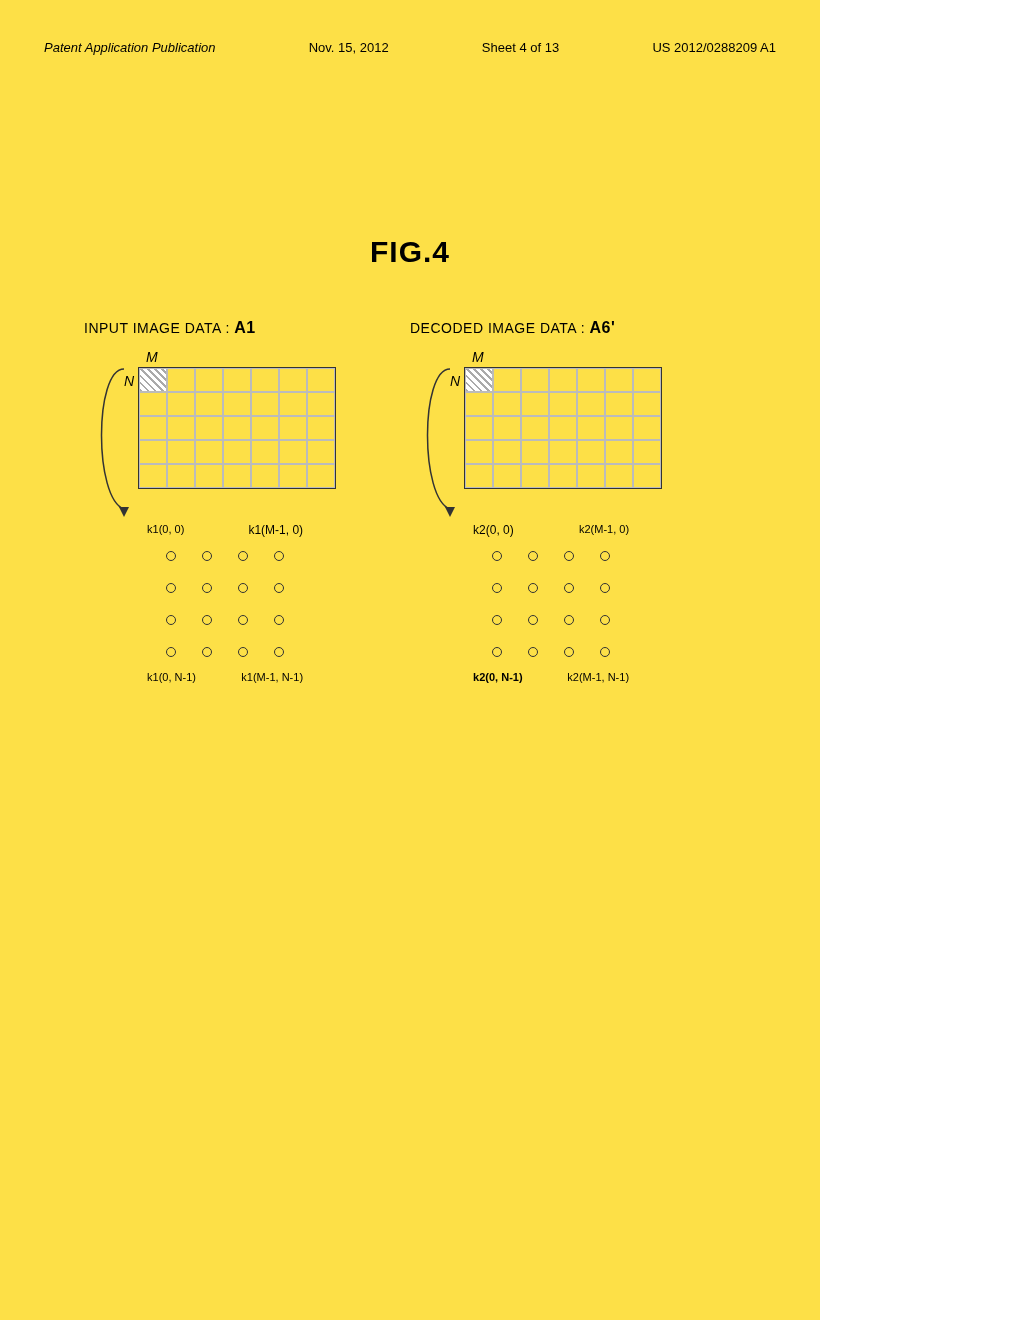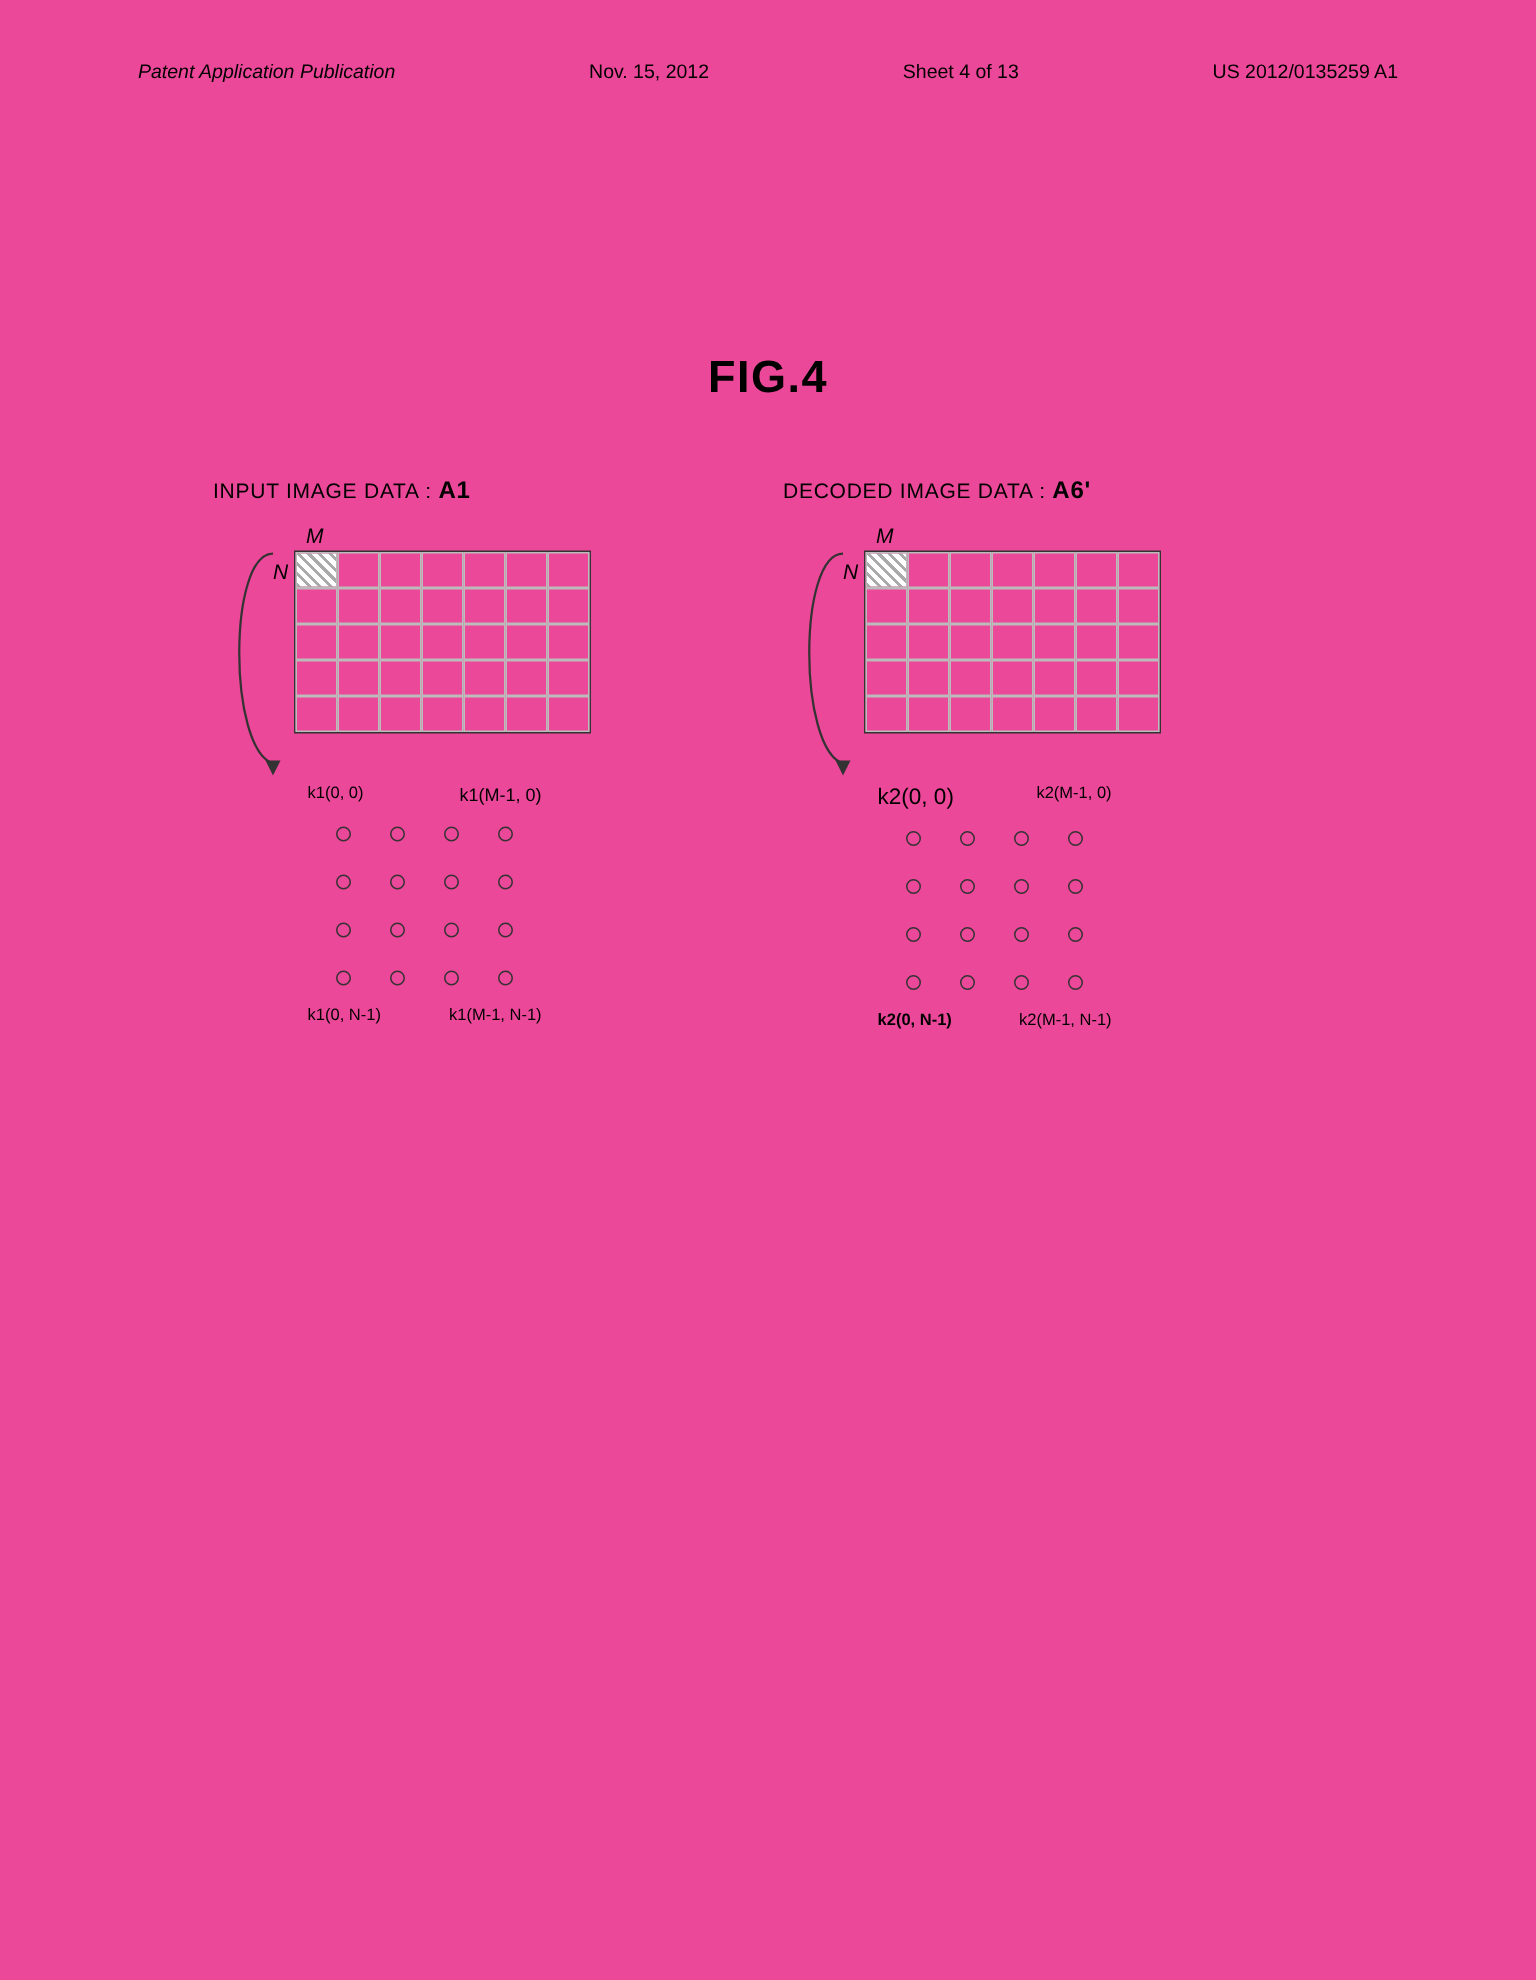--- a/index.html
+++ b/index.html
@@ -6,25 +6,25 @@
     body {
       background: #fff;
       font-family: Arial, sans-serif;
       width: 1024px;
       height: 1320px;
       position: relative;
       overflow: hidden;
     }
 
     .page {
-      width: 1024px;
+      width: 820px;
       height: 1320px;
-      background: #ec4899;
+      background: #fde047;
       position: relative;
-      padding: 40px 92px;
+      padding: 40px 44px;
     }
 
     
     .header {
       display: flex;
       justify-content: space-between;
       align-items: baseline;
       font-size: 13px;
       margin-bottom: 20px;
     }
@@ -138,21 +138,21 @@
   </style>
 </head>
 <body>
 
 <div class="page">
 
   <div class="header">
     <span class="header-left">Patent Application Publication</span>
     <span class="header-center">Nov. 15, 2012</span>
     <span class="header-sheet" style="font-size:13px;">Sheet 4 of 13</span>
-    <span class="header-right">US 2012/0135259 A1</span>
+    <span class="header-right">US 2012/0288209 A1</span>
   </div>
 
   <div class="fig-title">FIG.4</div>
 
   <div class="diagram-area">
 
     <div class="diagram-side">
       <div class="diagram-label">
         <span>INPUT IMAGE DATA : </span><span class="bold">A1</span>
       </div>
@@ -351,21 +351,21 @@
                 <div class="grid-cell"></div>
                 <div class="grid-cell"></div>
               </div>
             </div>
           </div>
         </div>
 
         <div class="dots-section" style="margin-top:4px; margin-left:30px;">
 
           <div style="display:flex; justify-content:space-between; width:156px; margin-bottom:4px;">
-            <span style="font-size:15px;">k2(0, 0)</span>
+            <span style="font-size:12px;">k2(0, 0)</span>
             <span style="font-size:11px;">k2(M-1, 0)</span>
           </div>
 
           <div class="dots-grid">
             <div class="dot-cell">
                 <div class="dot"></div>
               </div>
             <div class="dot-cell">
                 <div class="dot"></div>
               </div>

